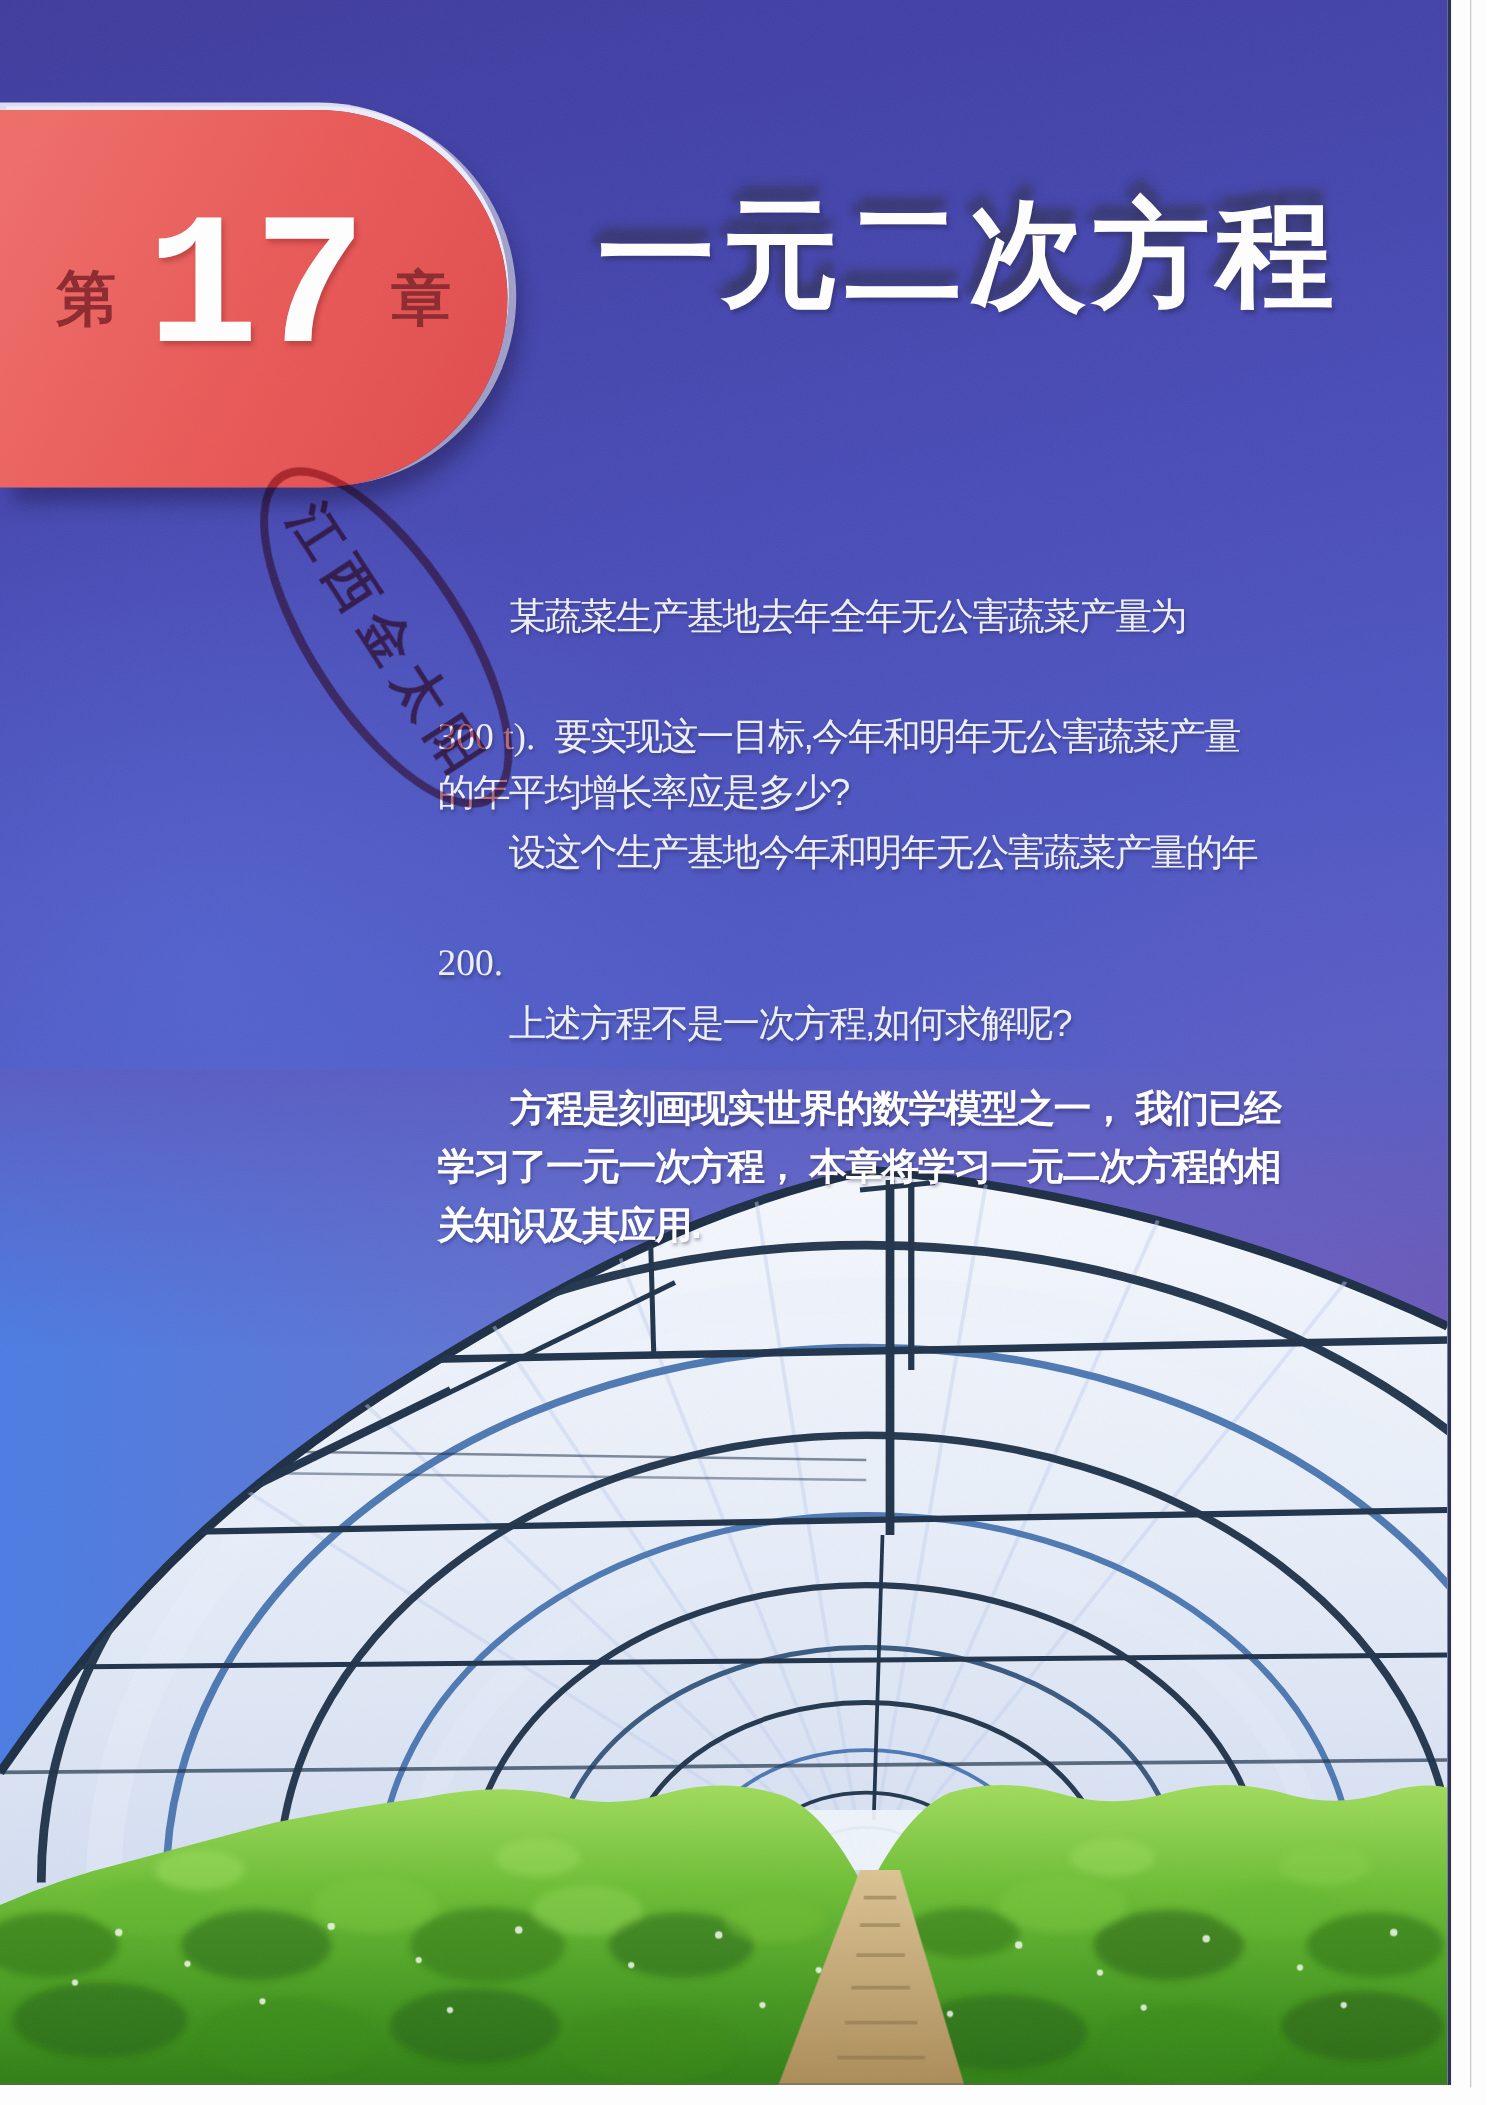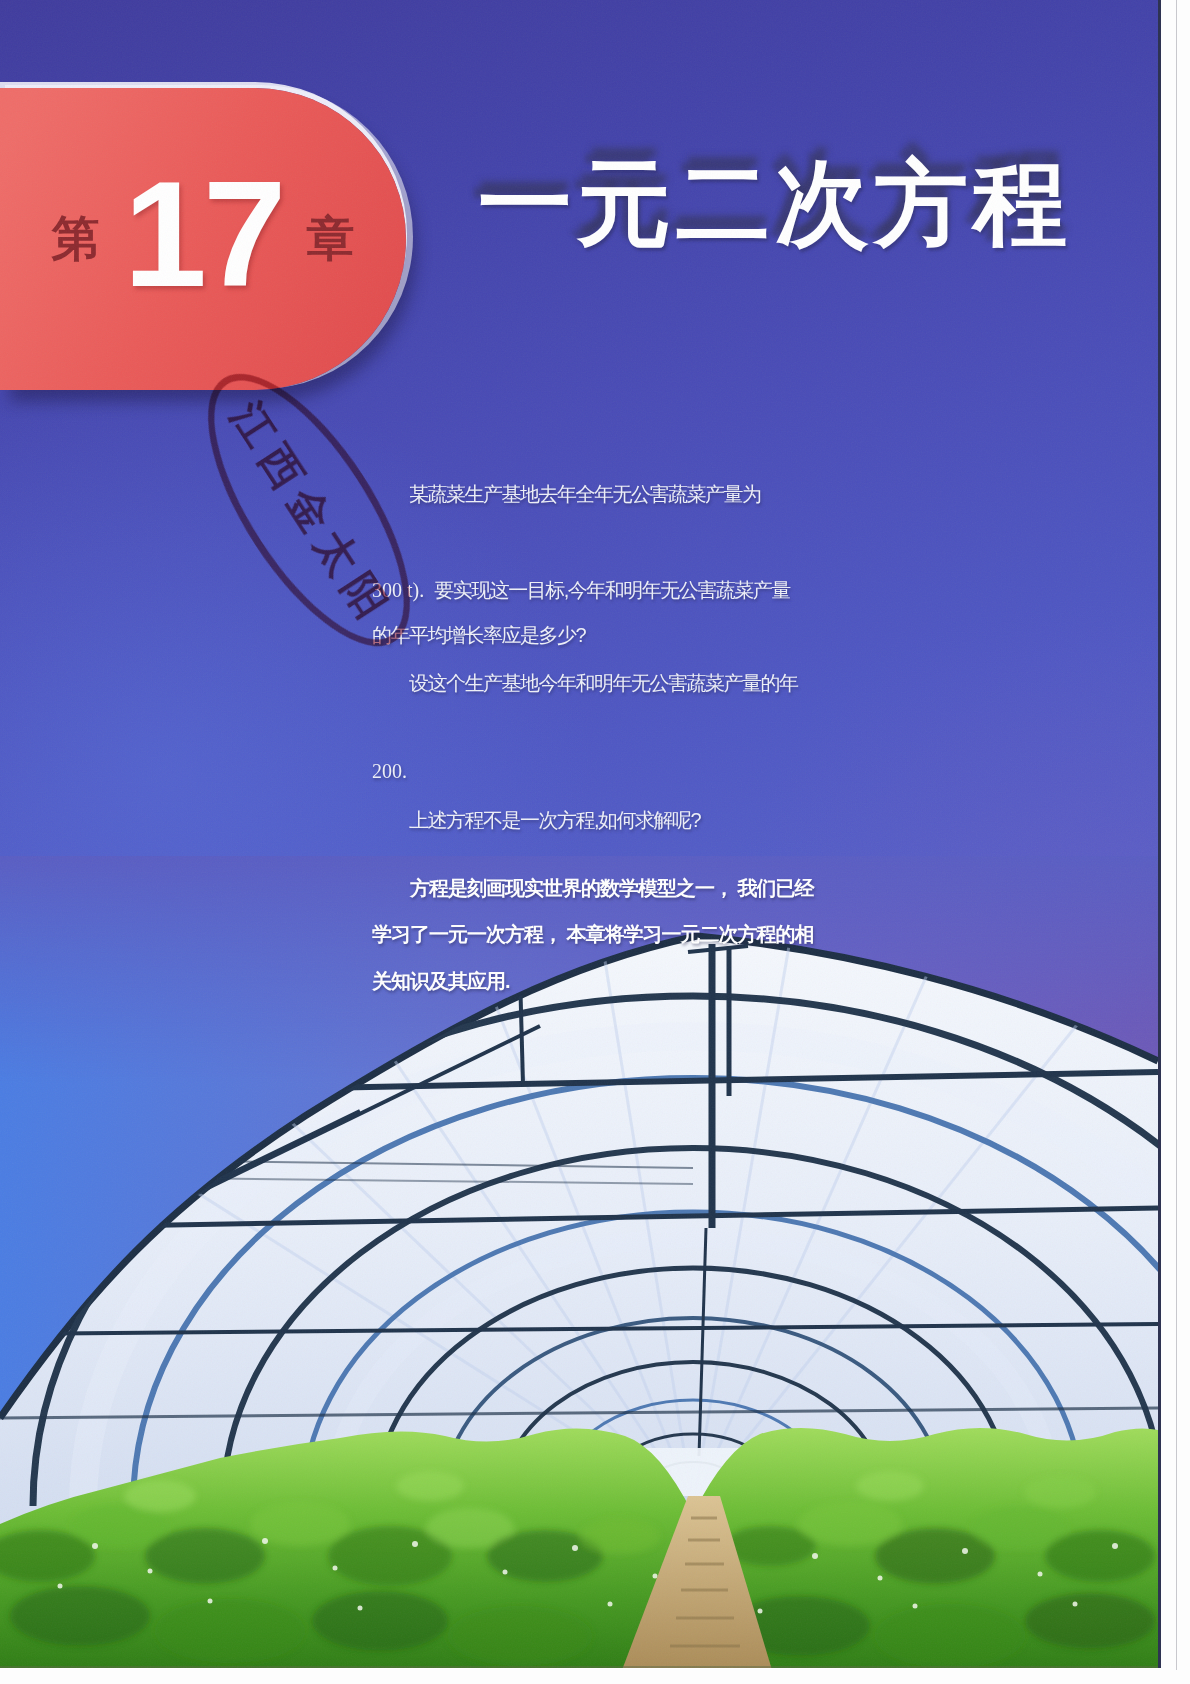--- a/index.html
+++ b/index.html
@@ -17,36 +17,36 @@
   .margin-bottom{position:absolute;left:0;top:1669px;width:1161px;height:15px;background:#fdfdfd;}
   
   .badge{position:absolute;left:0;top:88px;width:406px;height:302px;
          background:linear-gradient(118deg,#ef6d69 6%,#ea5b59 48%,#e24d4e 92%);
          border-radius:0 151px 151px 0;
          box-shadow:0 -5px 0 1px rgba(250,250,255,.85), 6px -2px 0 1px rgba(250,250,255,.55),
                     10px 12px 16px rgba(25,20,65,.45);
          display:flex;align-items:center;justify-content:center;gap:24px;z-index:4;}
   .badge .cn{font-size:48px;font-weight:600;color:#8d2a2f;}
   .badge .num{font-size:150px;font-weight:800;color:#ffffff;letter-spacing:-4px;
-              margin-top:-10px;text-shadow:2px 3px 4px rgba(120,20,25,.35);}
+              margin-top:-10px;text-shadow:2px 3px 4px rgba(120,20,25,.35);font-family:Liberation Mono, monospace;}
   
   .stamp{position:absolute;left:152px;top:446px;width:300px;height:114px;
          border:7px solid rgba(158,48,74,.78);border-radius:50%;
          transform:rotate(57deg);transform-origin:center;
          display:flex;align-items:center;justify-content:center;
          mix-blend-mode:multiply;opacity:.88;z-index:5;}
   .stamp span{font-size:42px;font-weight:600;letter-spacing:9px;color:rgba(150,42,70,.92);
               white-space:nowrap;padding-left:9px;}
   
   .title{position:absolute;left:478px;top:140px;z-index:4;font-weight:800;color:#ffffff;
          font-size:94px;letter-spacing:5px;line-height:128px;white-space:pre;
          text-shadow:0 -13px 7px rgba(52,52,92,.65),-7px -7px 5px rgba(52,52,92,.45),2px 3px 3px rgba(30,30,60,.35);}
   
-  .ln{position:absolute;left:372px;z-index:4;white-space:pre;color:#eef0f8;
-      font-size:20px;letter-spacing:-1.5px;line-height:46px;
+  .ln{position:absolute;left:350px;z-index:4;white-space:pre;color:#eef0f8;
+      font-size:30px;letter-spacing:-1.5px;line-height:46px;
       text-shadow:1px 2px 3px rgba(30,30,70,.45);}
   .ln .srf, .srf{font-family:"Liberation Serif",serif;letter-spacing:0;}
   .ln .xvar{font-family:"Liberation Serif",serif;font-style:italic;letter-spacing:0;}
   .ln.bold{font-weight:700;color:#ffffff;letter-spacing:-1px;}
   
   .photo{position:absolute;left:0;top:856px;width:1158px;height:814px;z-index:1;}
   
   .grain{position:absolute;left:0;top:0;width:1158px;height:1668px;z-index:6;opacity:.055;pointer-events:none;}
 </style>
 </head>

